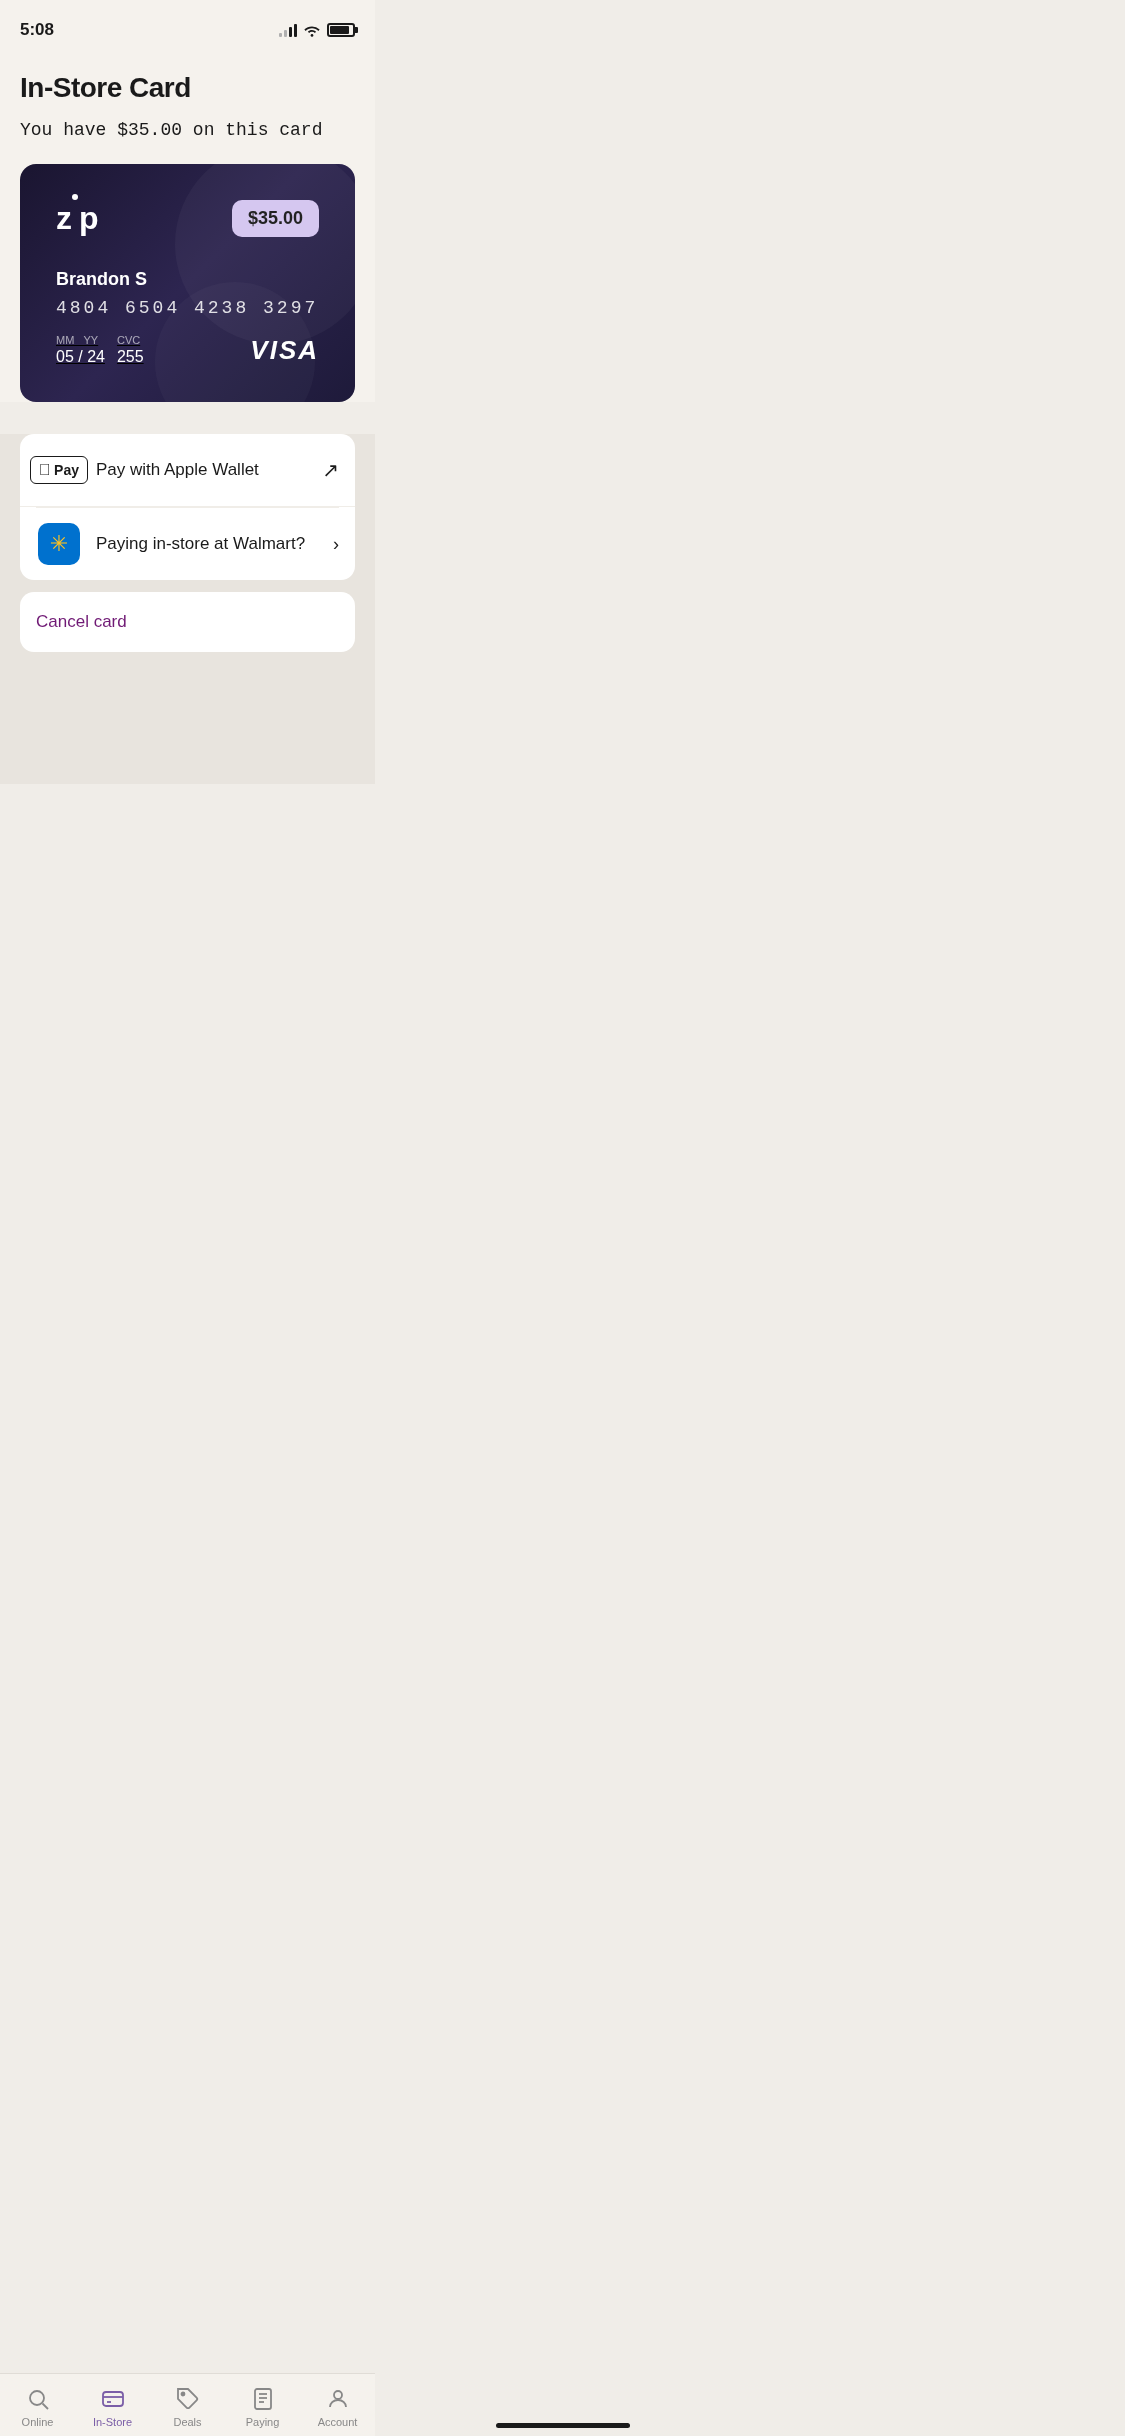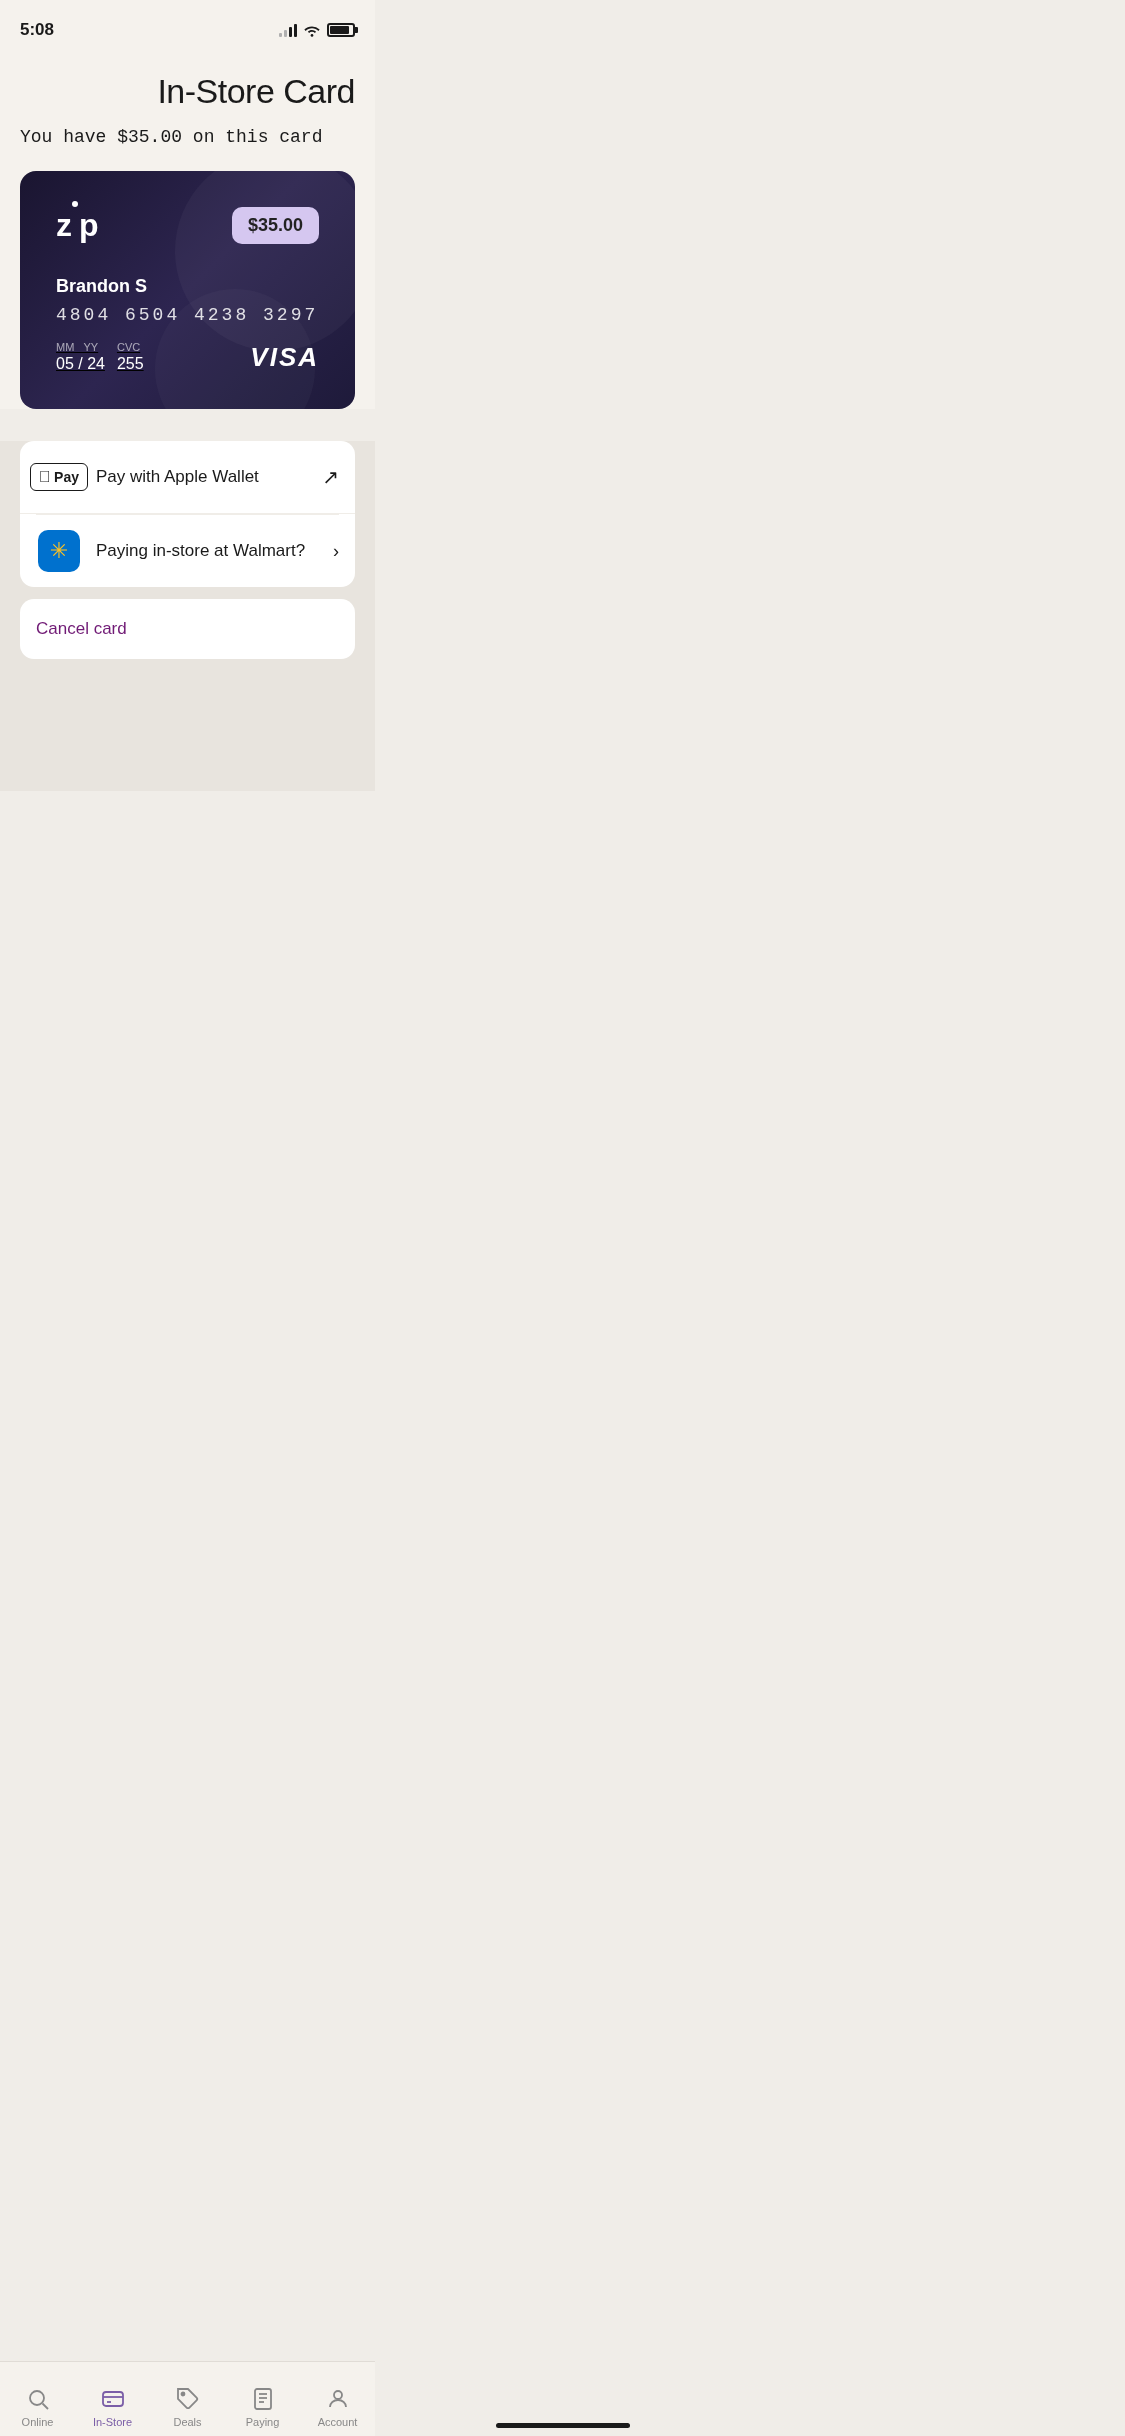--- a/index.html
+++ b/index.html
@@ -76,26 +76,25 @@
       border-radius: 1px;
     }
 
     
     .main-content {
       background: #f5f2ed;
       padding: 24px 20px 0 20px;
     }
 
     .page-title {
-      font-size: 34px;
-      font-weight: 400;
+      font-size: 28px;
+      font-weight: 700;
       color: #1a1a1a;
       margin-bottom: 16px;
       letter-spacing: -0.5px;
-      text-align: right;
     }
 
     .balance-text {
       font-size: 18px;
       color: #1a1a1a;
       margin-bottom: 24px;
       font-weight: 400;
       font-family: Liberation Mono, monospace;
     }
 
@@ -331,21 +330,21 @@
     .bottom-nav {
       position: fixed;
       bottom: 0;
       left: 0;
       width: 375px;
       background: #f5f2ed;
       border-top: 1px solid #e0dcd6;
       display: flex;
       justify-content: space-around;
       align-items: flex-start;
-      padding: 24px 0 8px 0;
+      padding: 12px 0 8px 0;
     }
 
     .nav-item {
       display: flex;
       flex-direction: column;
       align-items: center;
       gap: 4px;
       cursor: pointer;
       flex: 1;
     }

